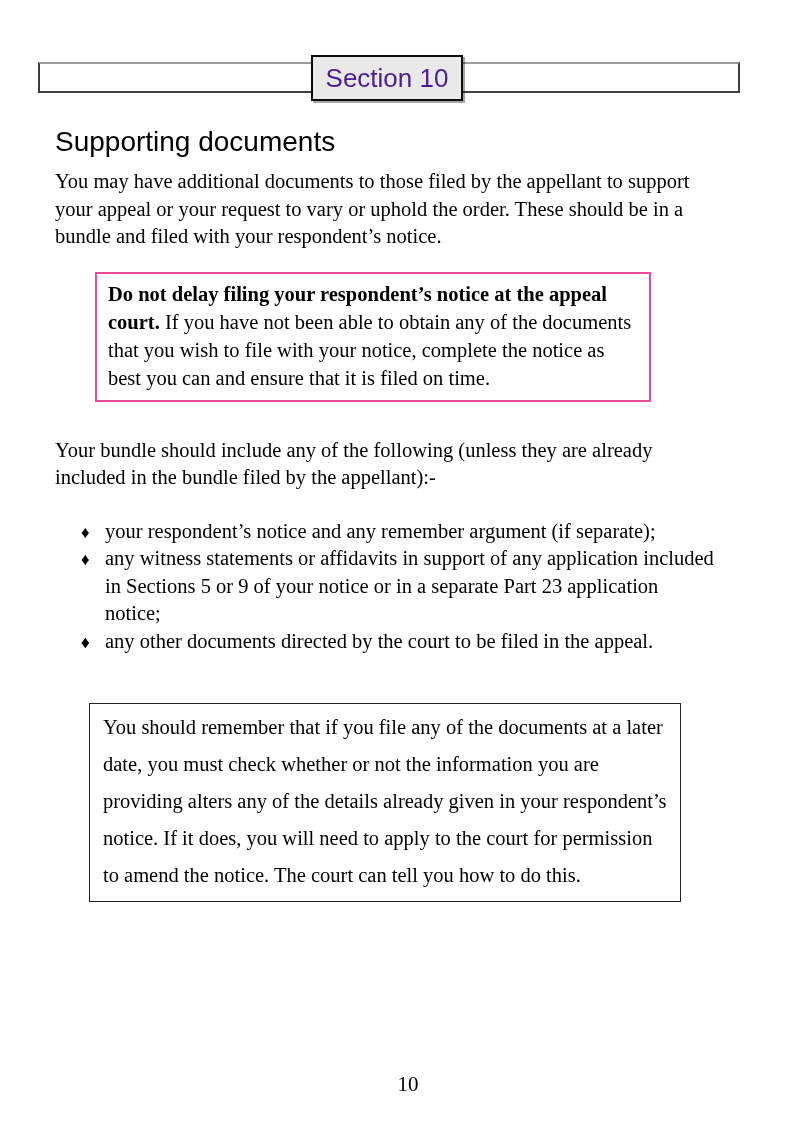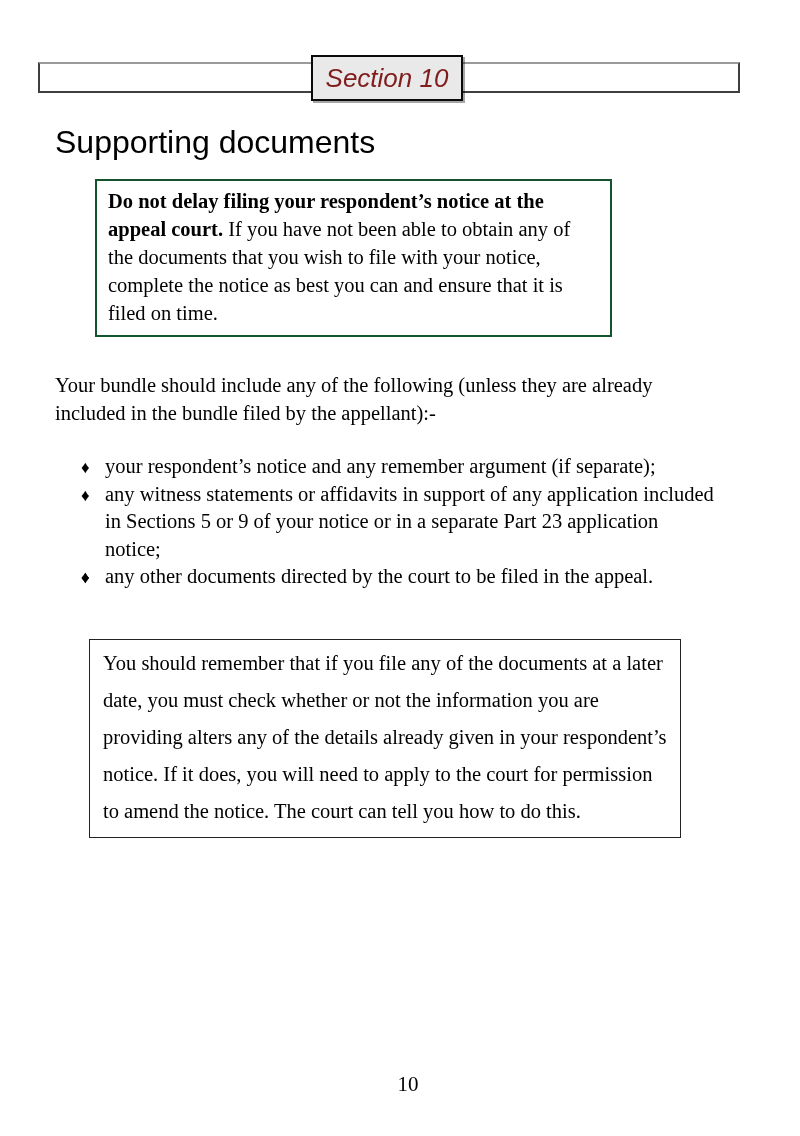--- a/index.html
+++ b/index.html
@@ -31,49 +31,48 @@
     width: 152px;
     height: 46px;
     background: #e9e9e9;
     border: 2px solid #0a0a0a;
     box-shadow: 2px 2px 0 rgba(0,0,0,0.35);
     display: flex;
     align-items: center;
     justify-content: center;
     font-family: "Liberation Sans", sans-serif;
     font-size: 26px;
-    color: #7f1d1d;
-    font-style: italic;
+    color: #4c1d95;
   }
 
   
   .content {
     position: absolute;
     left: 55px;
     top: 126px;
     width: 695px;
   }
   .page-title {
     font-family: "Liberation Sans", sans-serif;
-    font-size: 32px;
+    font-size: 28px;
     font-weight: 400;
     line-height: 32px;
     margin-bottom: 10px;
   }
   .body-text {
     font-family: "Liberation Serif", serif;
     font-size: 20.5px;
     line-height: 27.5px;
   }
   .intro { width: 655px; }
 
   .warning-box {
     margin: 21px 0 0 40px;
-    width: 517px;
-    border: 2px solid #14532d;
+    width: 556px;
+    border: 2px solid #ec4899;
     padding: 6px 11px 8px 11px;
     line-height: 28px;
   }
   .warning-box .lead { font-weight: 700; }
 
   .bundle-intro {
     margin-top: 35px;
     width: 640px;
   }
 
@@ -119,20 +118,21 @@
 <div class="top-bar"></div>
 
 <div class="section-banner">
   <span>Section 10</span>
 </div>
 
 <div class="content">
 
   <h1 class="page-title">Supporting documents</h1>
 
+  <p class="body-text intro">You may have additional documents to those filed by the appellant to support your appeal or your request to vary or uphold the order. These should be in a bundle and filed with your respondent’s notice.</p>
 
   <div class="body-text warning-box">
     <span class="lead">Do not delay filing your respondent’s notice at the appeal court.</span><span> If you have not been able to obtain any of the documents that you wish to file with your notice, complete the notice as best you can and ensure that it is filed on time.</span>
   </div>
 
   <p class="body-text bundle-intro">Your bundle should include any of the following (unless they are already included in the bundle filed by the appellant):-</p>
 
   <ul class="bullet-list body-text">
     <li>
       <span class="bullet">♦</span>

